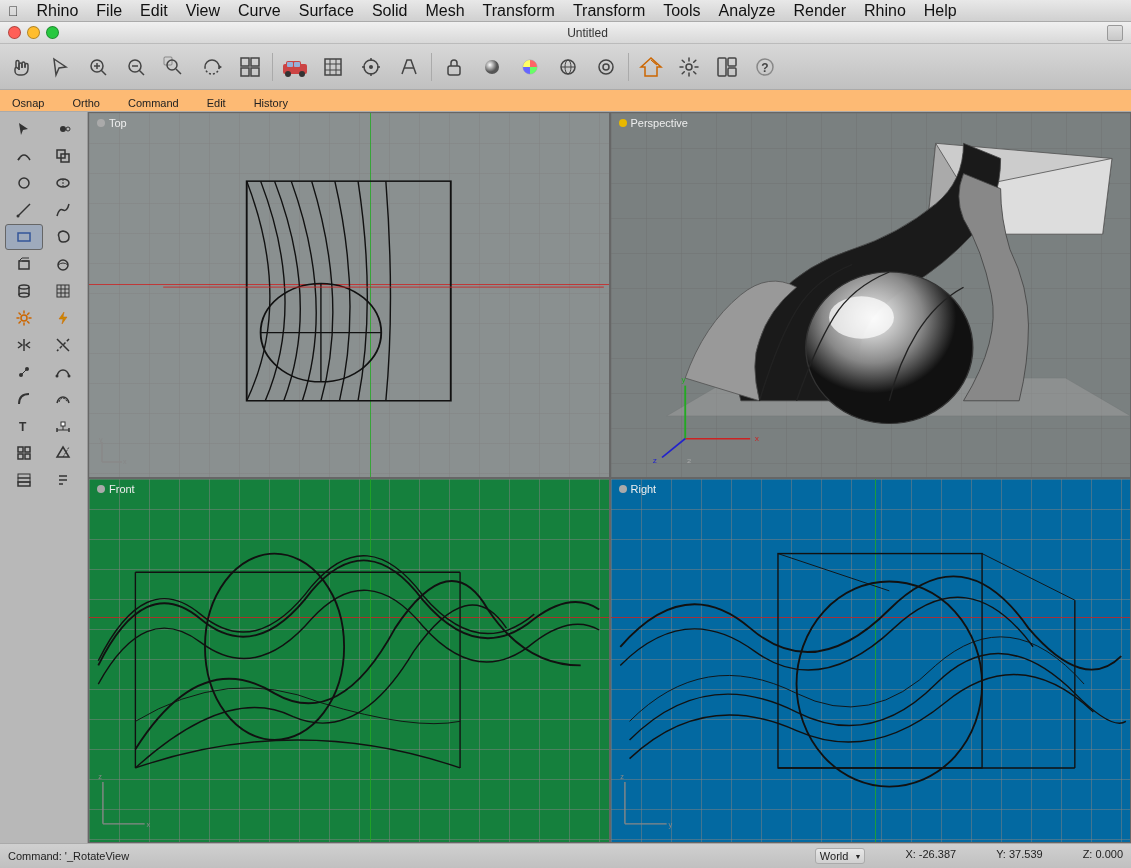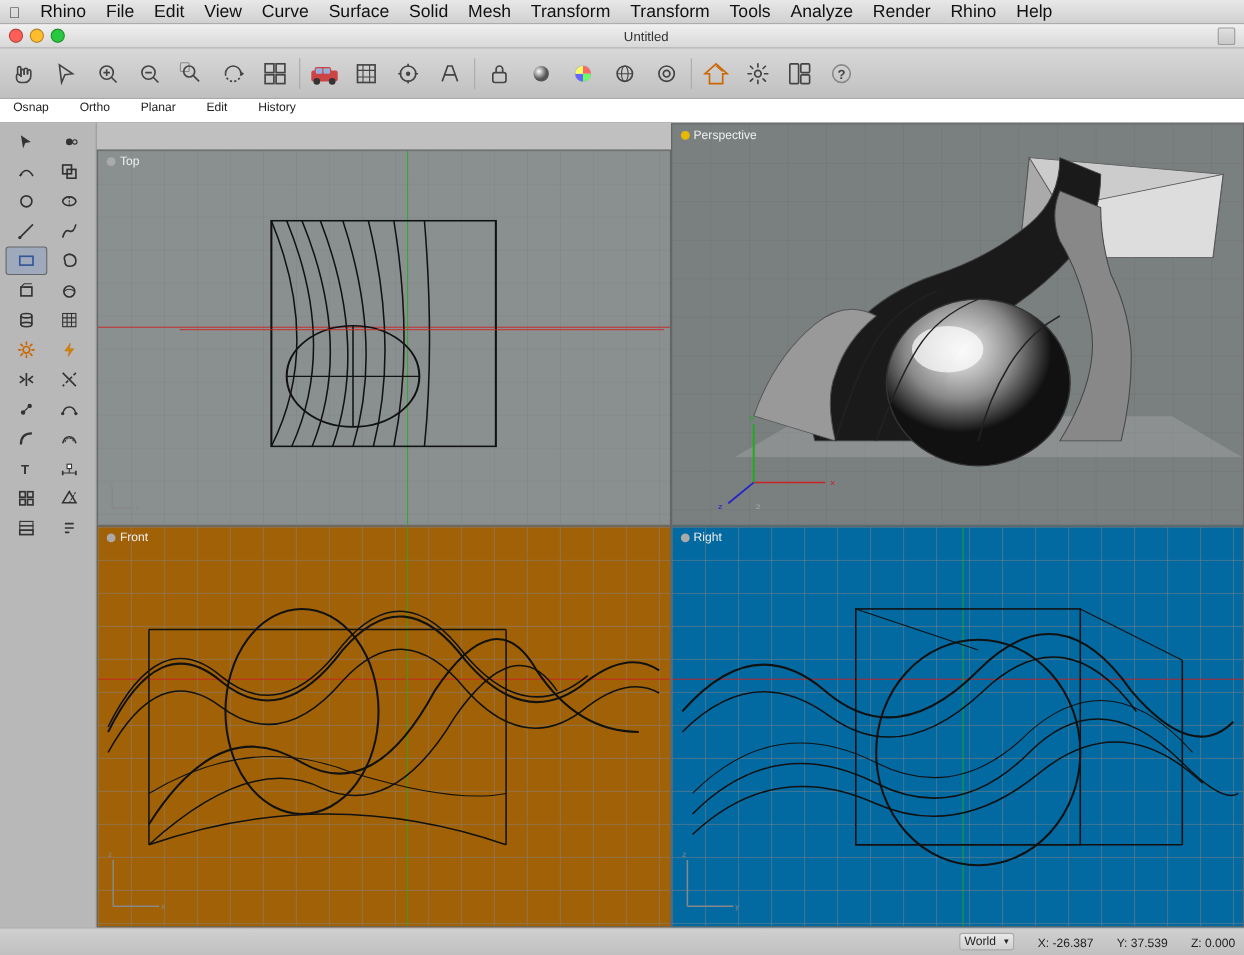--- a/index.html
+++ b/index.html
@@ -81,24 +81,24 @@
       cursor: pointer;
       font-size: 16px;
       color: #333;
       background: transparent;
     }
     .tb-sep { width: 1px; height: 28px; background: #aaa; margin: 0 2px; }
 
     
     #snapbar {
       height: 22px;
-      background: #ffffff;
+      background: #fdba74;
       border-bottom: 1px solid #aaa;
       display: flex;
-      align-items: flex-start;
+      align-items: flex-end;
       padding: 0 8px;
       gap: 20px;
     }
     .snap-item {
       font-size: 11px;
       color: #222;
       cursor: pointer;
       padding: 2px 4px;
     }
 
@@ -194,26 +194,25 @@
       position: absolute;
       top: 0; bottom: 0;
       width: 1px;
       background: #22aa22;
       opacity: 0.8;
     }
 
     
     #vp-top {
       background: #8a9090;
-      margin-top: 24px;
     }
 
     
     #vp-front {
-      background: #a16207;
+      background: #15803d;
       padding-left: 40px;
     }
 
     
     #vp-perspective {
       background: #7a8080;
     }
 
     
     #vp-right {
@@ -236,22 +235,22 @@
       display: flex;
       align-items: center;
       padding: 0 8px;
       font-size: 11px;
       color: #222;
       gap: 8px;
     }
     .status-cmd { flex: 1; }
     .status-coords {
       display: flex;
-      align-items: flex-end;
-      gap: 5px;
+      align-items: flex-start;
+      gap: 24px;
       margin-left: auto;
     }
     .coord-dropdown {
       background: linear-gradient(to bottom, #e8e8e8, #d0d0d0);
       border: 1px solid #aaa;
       border-radius: 3px;
       padding: 1px 16px 1px 4px;
       font-size: 11px;
       display: flex;
       align-items: center;
@@ -449,21 +448,21 @@
     <svg width="22" height="22" viewBox="0 0 22 22">
         <circle cx="11" cy="11" r="8" fill="none" stroke="#888" stroke-width="1.5"></circle>
         <text x="11" y="16" text-anchor="middle" font-size="12" fill="#444" font-weight="bold">?</text>
       </svg>
   </div>
 </div>
 
 <div id="snapbar">
   <span class="snap-item">Osnap</span>
   <span class="snap-item">Ortho</span>
-  <span class="snap-item">Planar</span>
+  <span class="snap-item">Command</span>
   <span class="snap-item">Edit</span>
   <span class="snap-item">History</span>
 </div>
 
 <div id="main">
 
   <div id="left-toolbar">
 
     <div class="lt-btn-pair">
       <div class="lt-btn-half">
@@ -845,20 +844,21 @@
         <line x1="15" y1="370" x2="60" y2="370" stroke="#888" stroke-width="1.5"></line>
         <line x1="15" y1="370" x2="15" y2="325" stroke="#888" stroke-width="1.5"></line>
         <text x="62" y="373" font-size="8" fill="#888">y</text>
         <text x="10" y="322" font-size="8" fill="#888">z</text>
       </svg>
     </div>
   </div>
 </div>
 
 <div id="statusbar">
+  <span class="status-cmd">Command: '_RotateView</span>
   <div class="status-coords">
     <div class="coord-dropdown">
       <span>World</span>
     </div>
     <span class="coord-val">X: -26.387</span>
     <span class="coord-val">Y: 37.539</span>
     <span class="coord-val">Z: 0.000</span>
   </div>
 </div>
 

